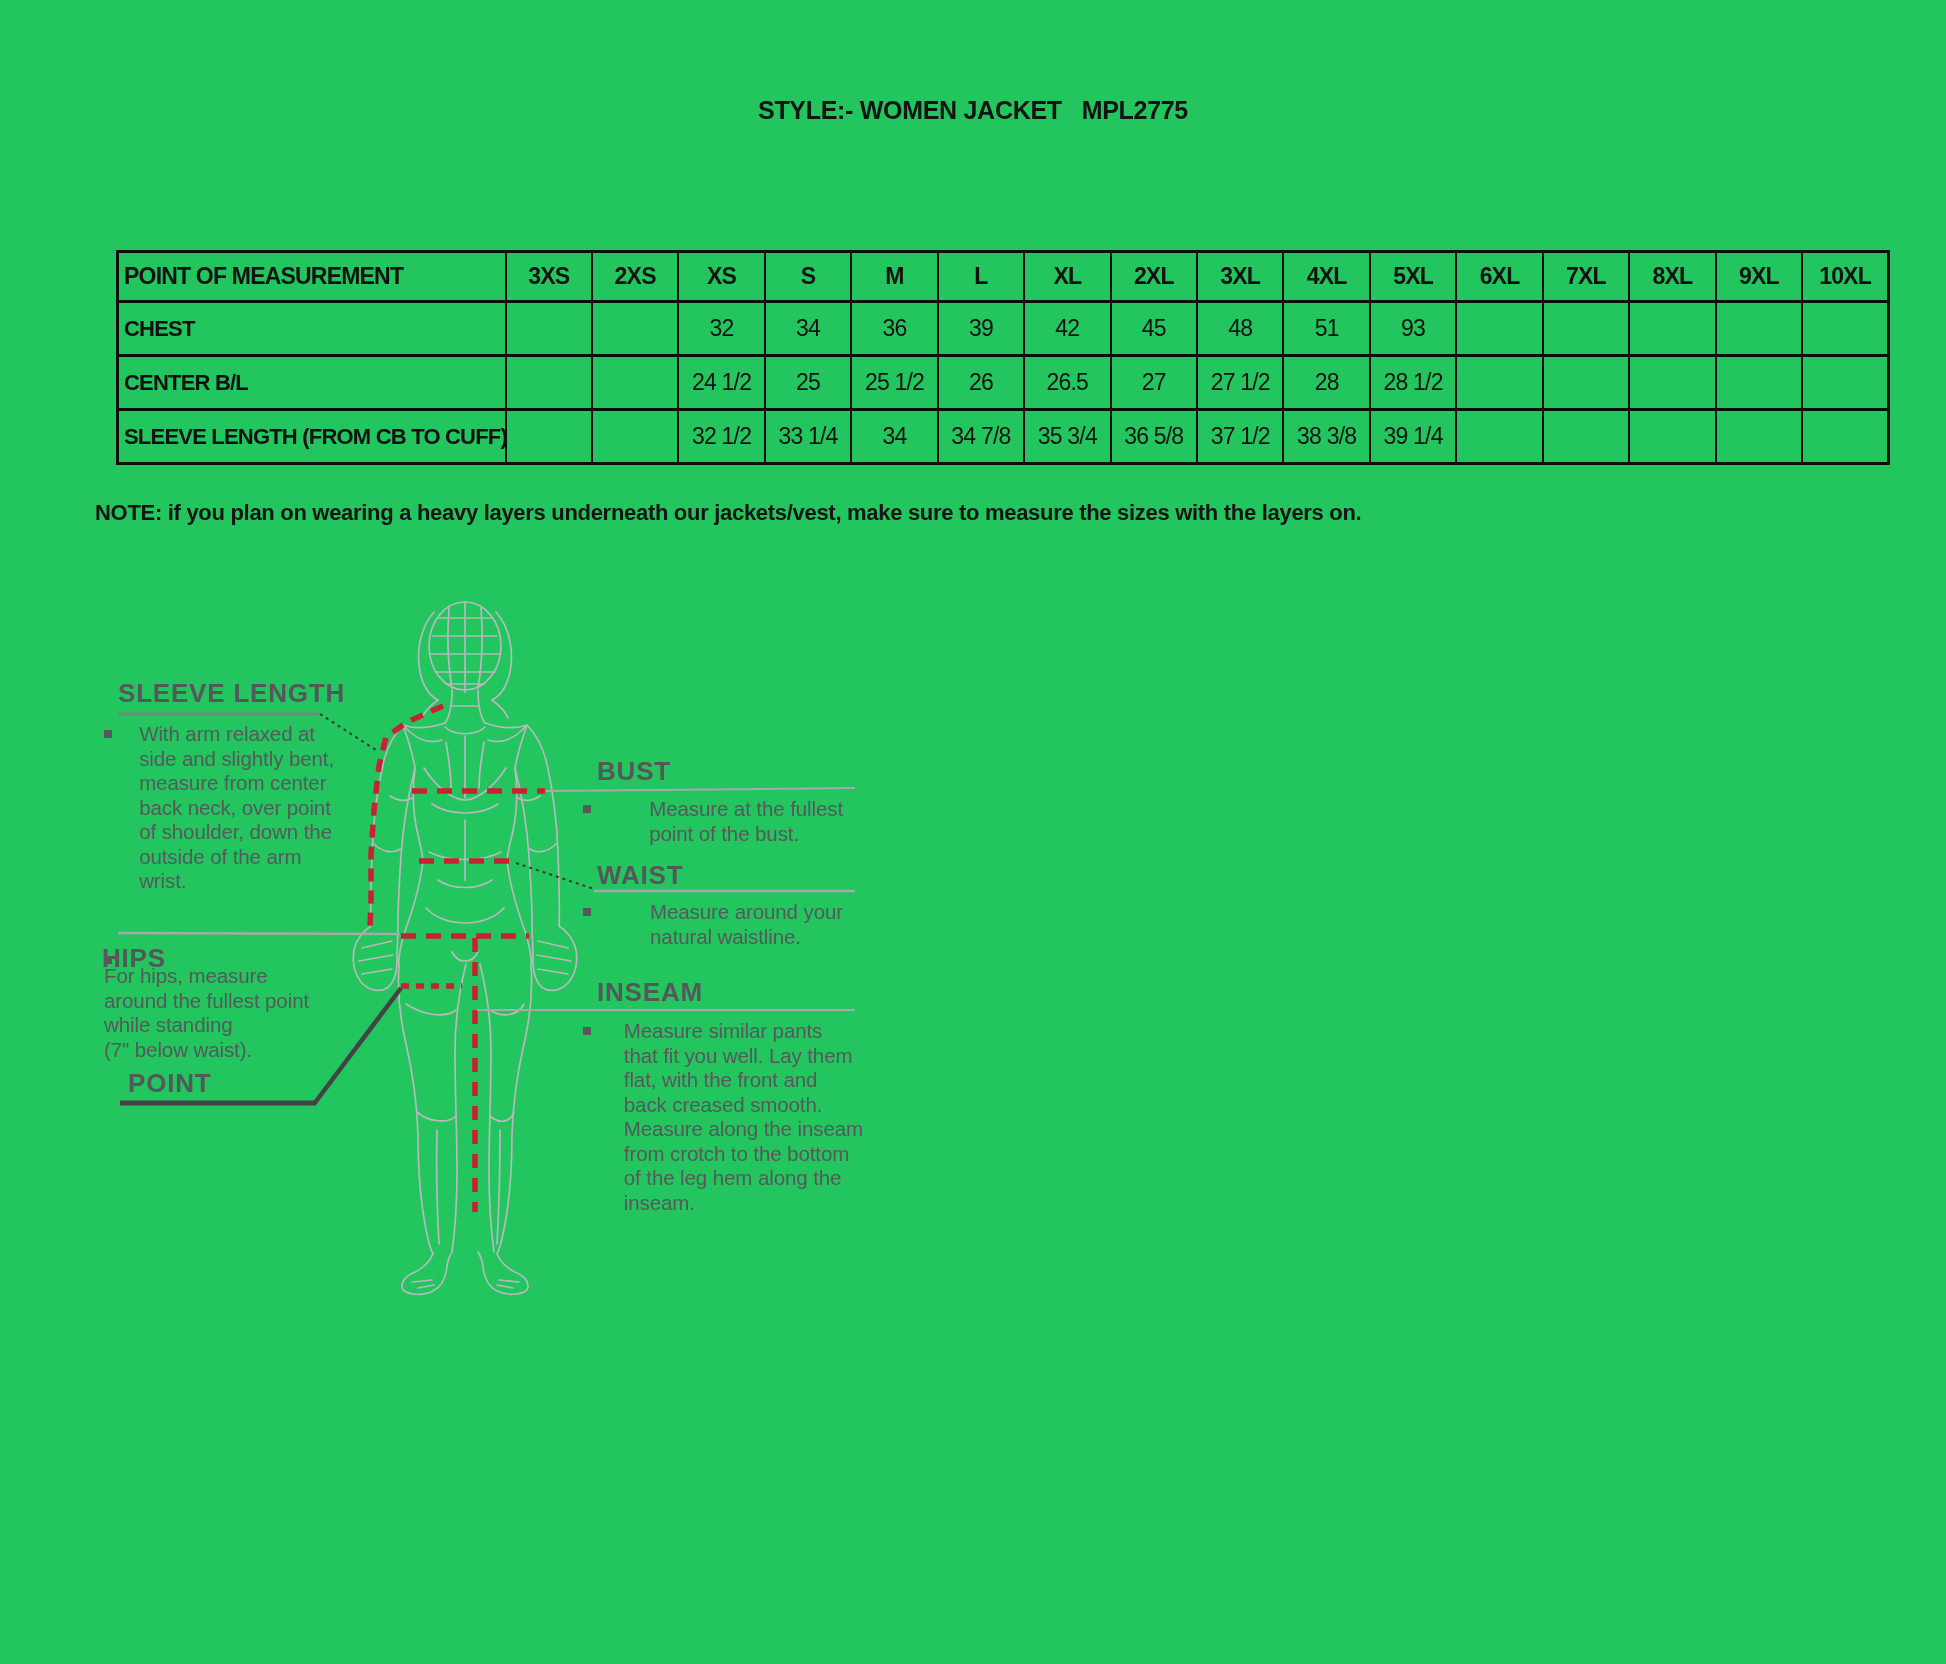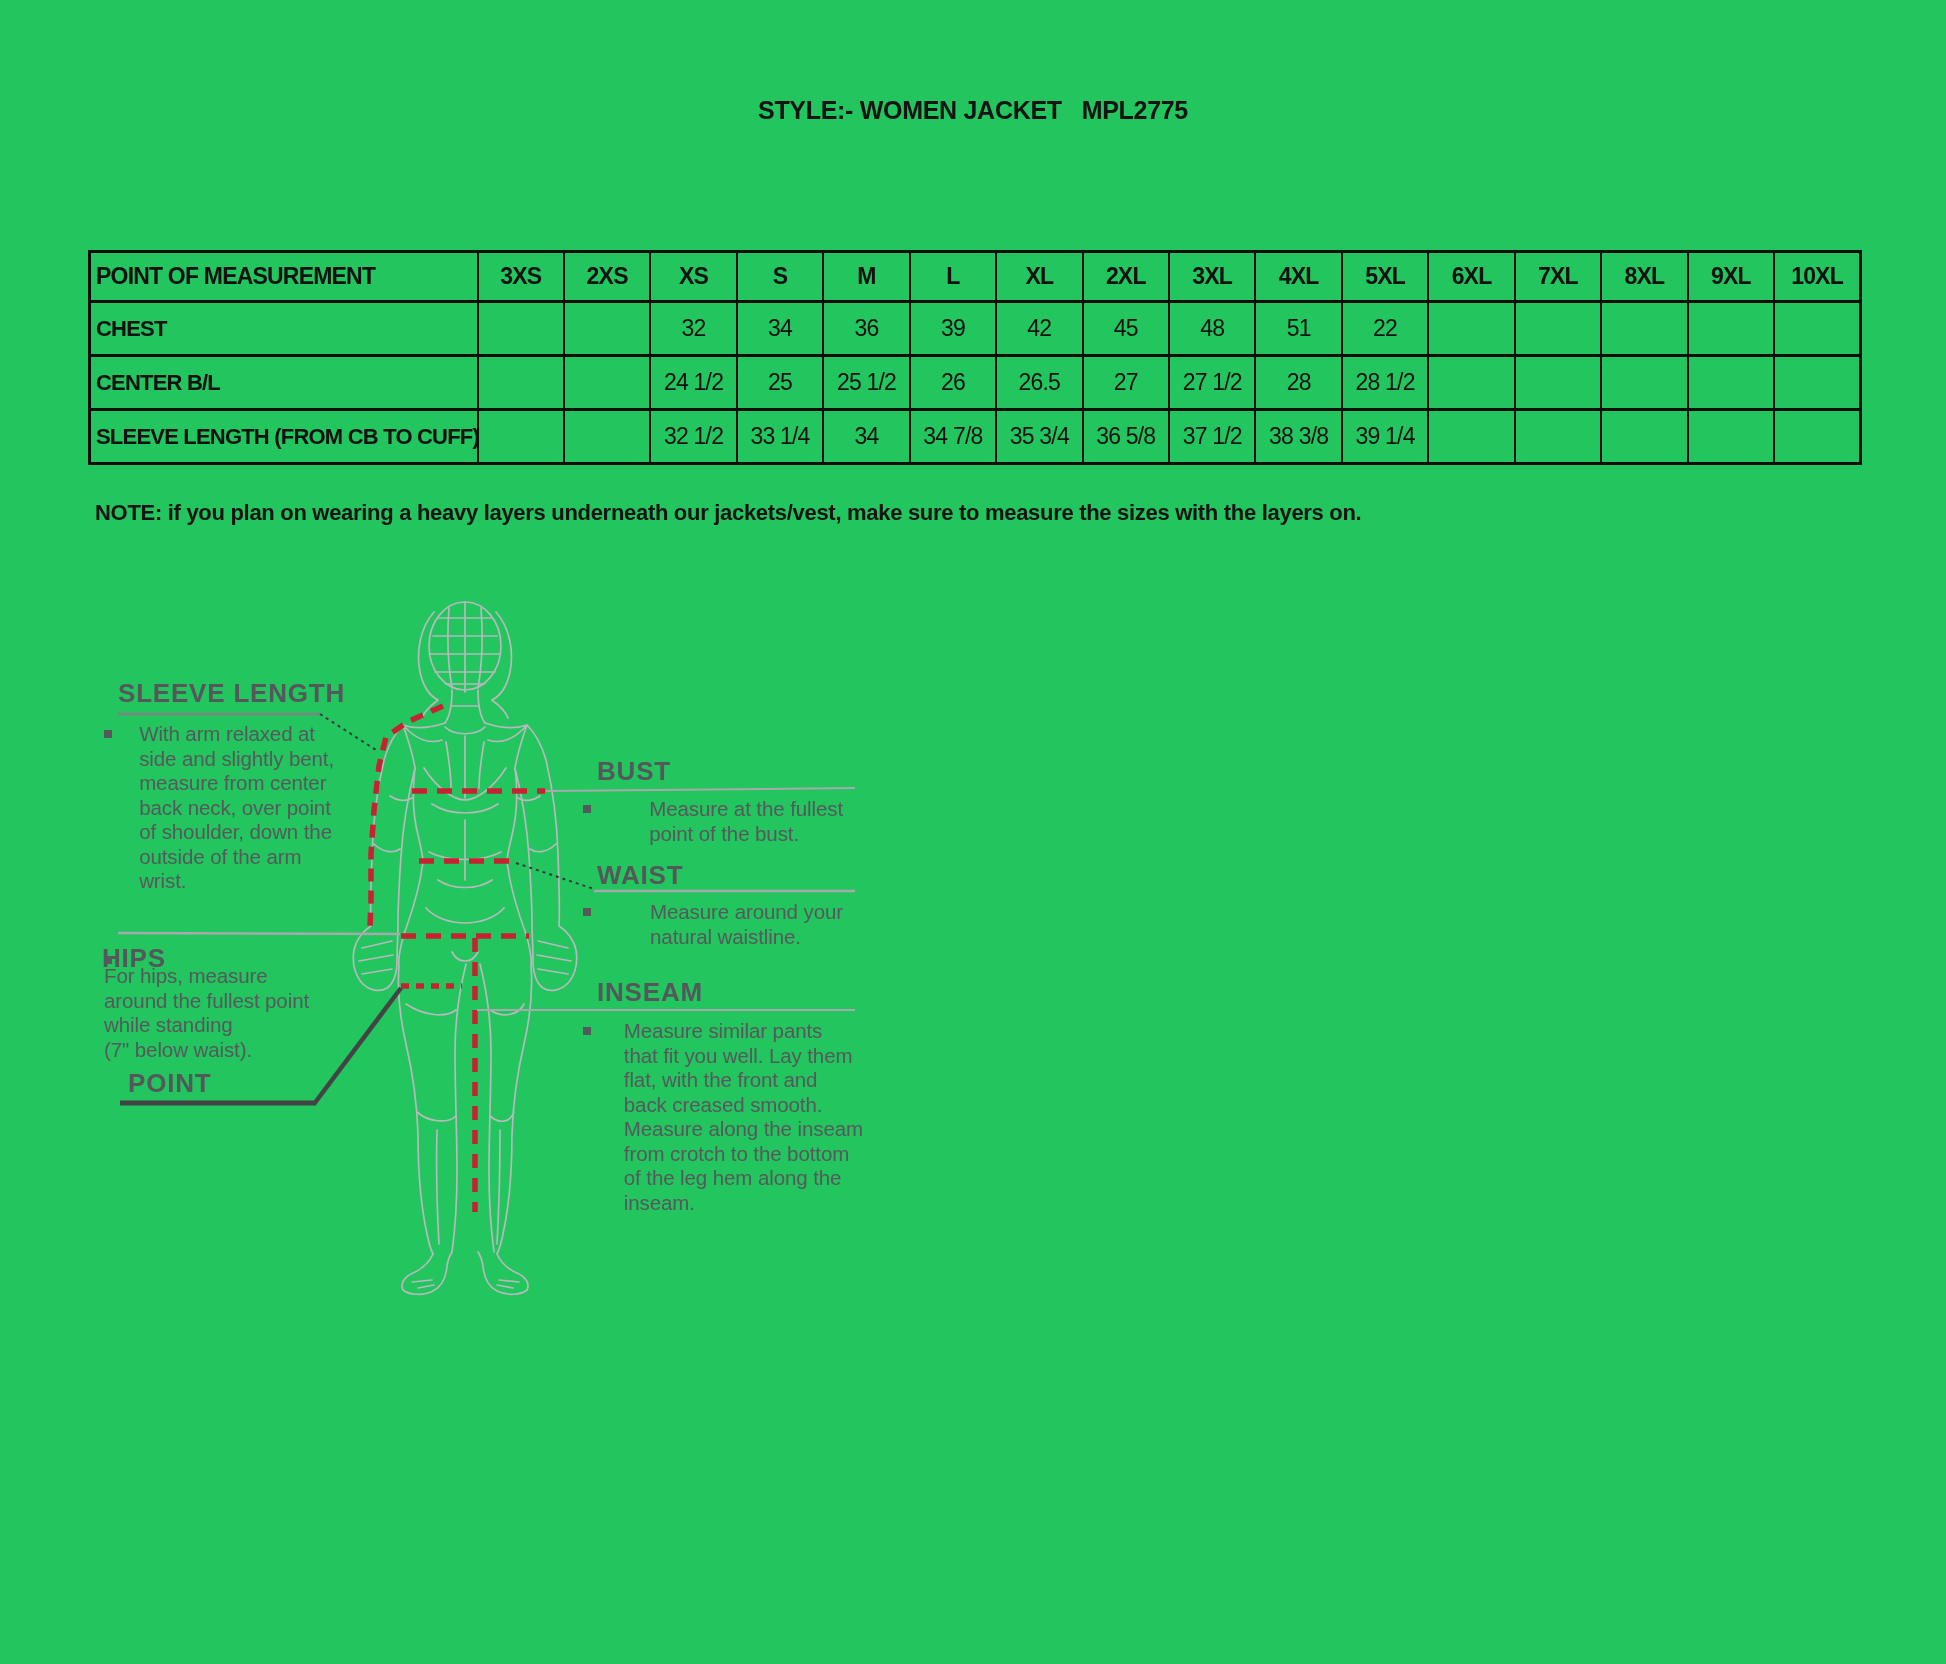--- a/index.html
+++ b/index.html
@@ -9,21 +9,21 @@
 
   .title { position:absolute; top:96px; left:0; width:1946px; text-align:center;
     font-size:25px; font-weight:700; color:#141414; letter-spacing:-0.3px; white-space:pre; }
 
   table.size-chart { position:absolute; left:88px; top:250px; width:1774px;
     border-collapse:collapse; table-layout:fixed; }
   table.size-chart td, table.size-chart th {
     border:2px solid #0d0d0d; border-top-width:3px; border-bottom-width:3px;
     font-size:23px; color:#111; text-align:center; vertical-align:middle;
     letter-spacing:-0.8px; overflow:hidden; white-space:nowrap; }
-  table.size-chart { border:3px solid #0d0d0d; }
+  table.size-chart { border:3px solid #0d0d0d;margin-left:28px; }
   table.size-chart th { font-weight:700; height:50px; }
   table.size-chart td { height:54px; font-weight:400; }
   table.size-chart .rowlabel { text-align:left; padding-left:5px; font-weight:700; font-size:22px; }
   table.size-chart th.corner { text-align:left; padding-left:5px; }
 
   .note { position:absolute; left:95px; top:500px; font-size:22px; font-weight:700;
     color:#141414; letter-spacing:-0.3px; white-space:nowrap; }
 
   svg.diagram { position:absolute; left:0; top:0; width:1946px; height:1664px; }
 
@@ -87,21 +87,21 @@
       <td></td>
       <td></td>
       <td>32</td>
       <td>34</td>
       <td>36</td>
       <td>39</td>
       <td>42</td>
       <td>45</td>
       <td>48</td>
       <td>51</td>
-      <td>22</td>
+      <td>93</td>
       <td></td>
       <td></td>
       <td></td>
       <td></td>
       <td></td>
     </tr>
     <tr>
       <td class="rowlabel">CENTER B/L</td>
       <td></td>
       <td></td>

